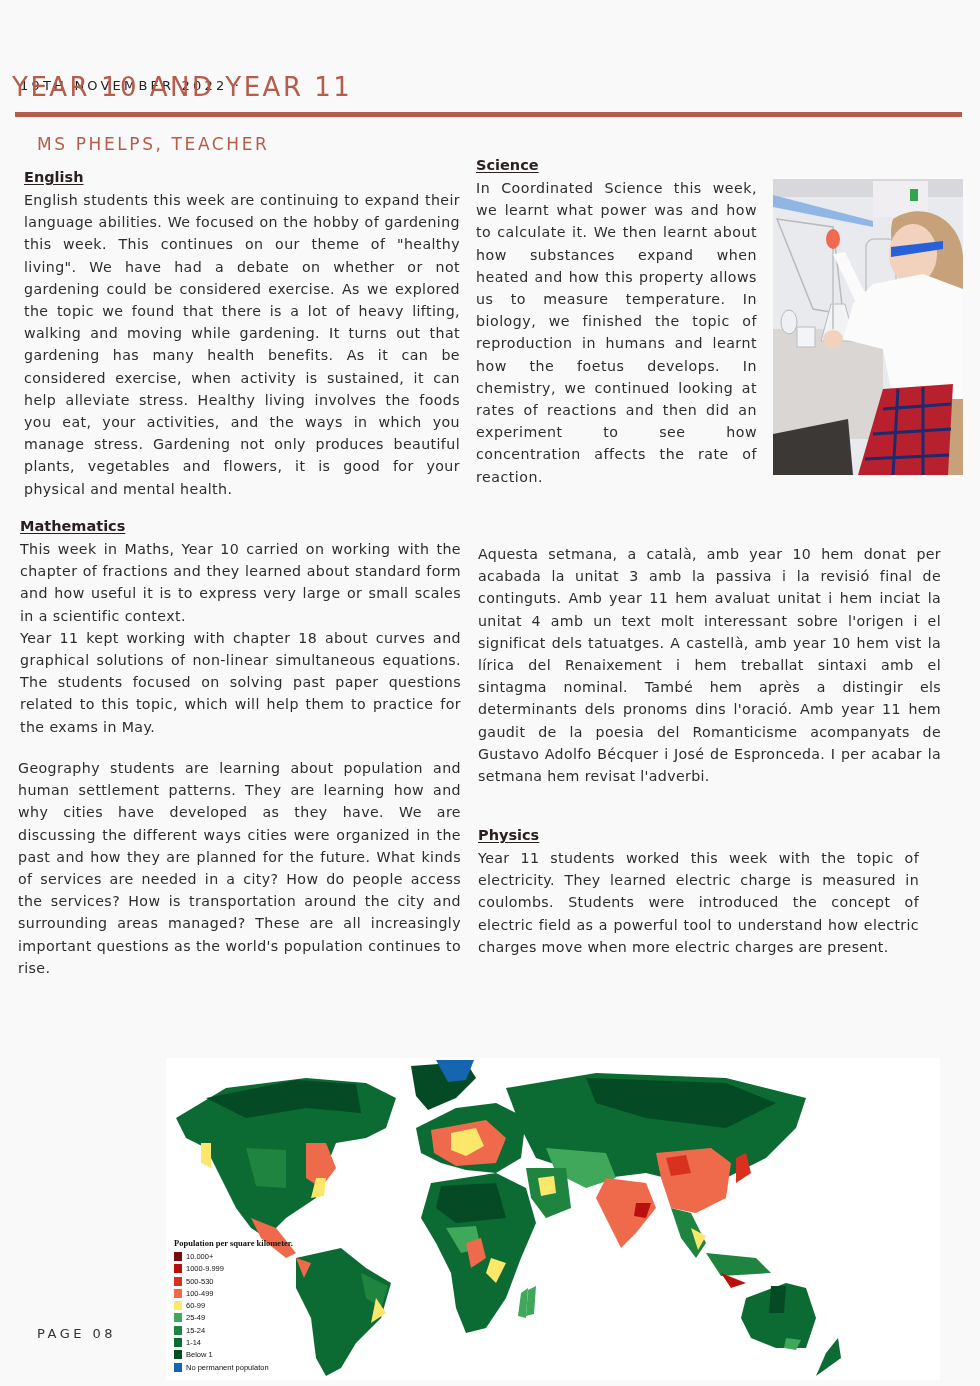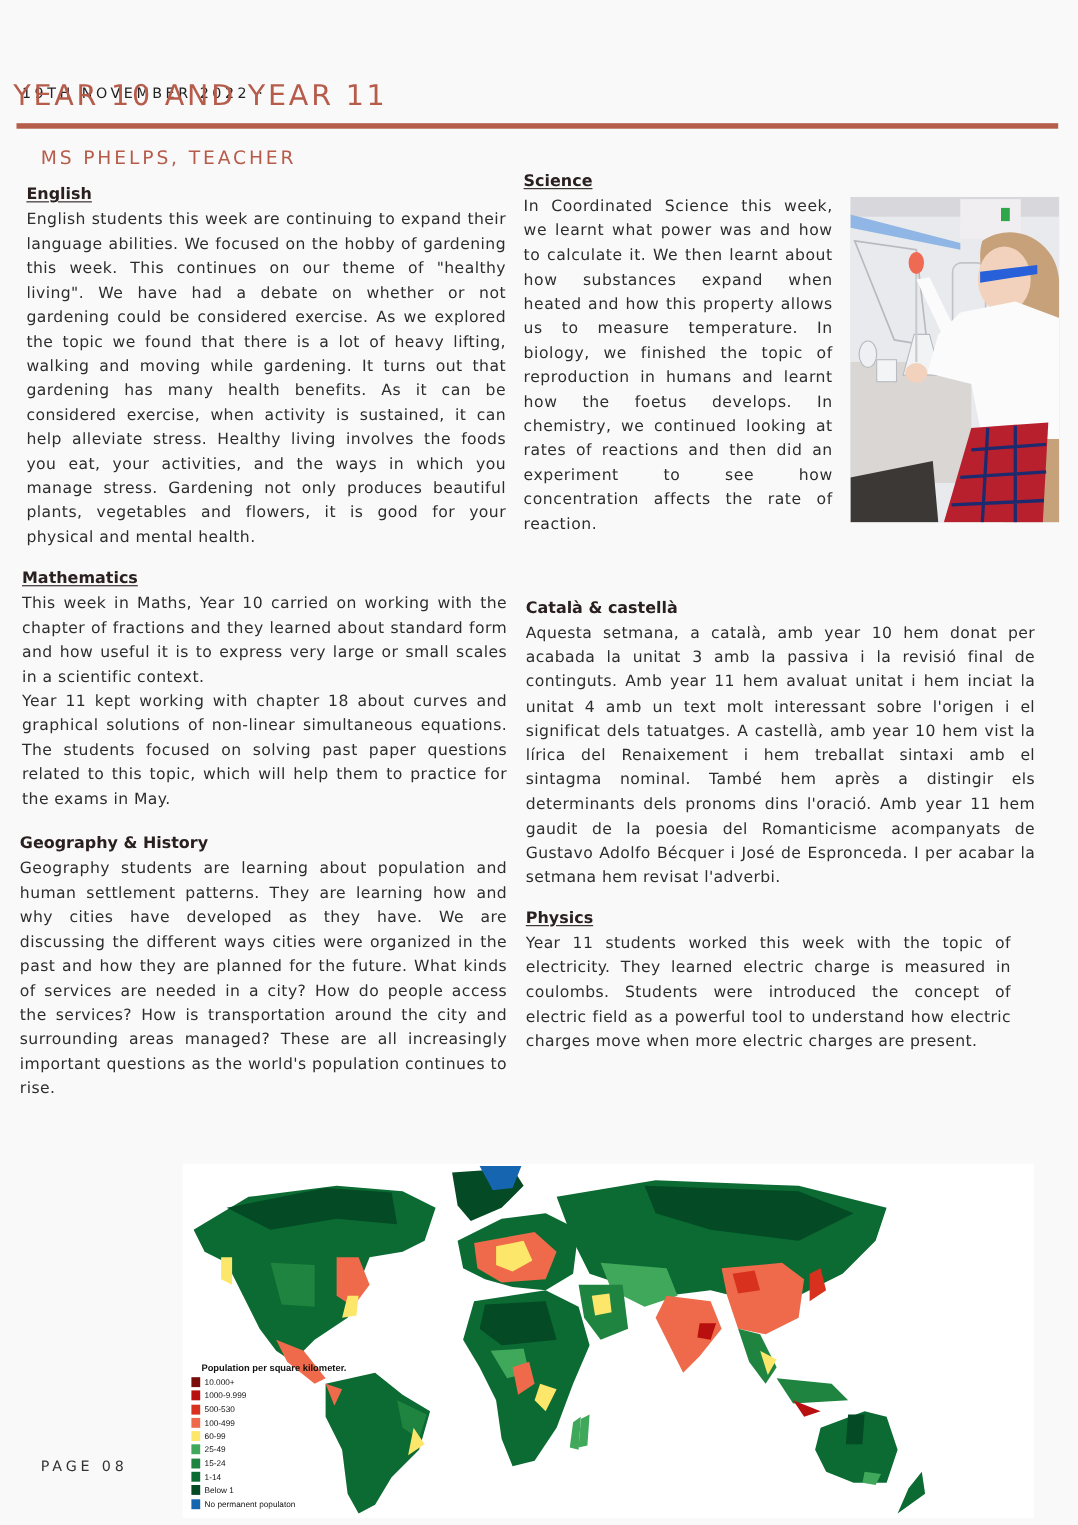--- a/index.html
+++ b/index.html
@@ -24,21 +24,21 @@
     #physics { left: 478px; top: 825px; width: 441px; }
     #science .body { letter-spacing: 0.5px; }
     #english .body, #geo .body, #maths .body { letter-spacing: 0.4px; }
 
     .photo { position: absolute; left: 773px; top: 179px; width: 190px; height: 296px; overflow: hidden; background: #e8e8ea; }
     .photo svg { width: 100%; height: 100%; display: block; }
 
     .map { position: absolute; left: 166px; top: 1058px; width: 774px; height: 322px; background: #ffffff; overflow: hidden; }
     .map svg.world { position: absolute; left: 0; top: 0; width: 774px; height: 322px; }
     .legend { position: absolute; left: 8px; top: 180px; width: 150px; }
-    .legend-title { font-family: Liberation Sans, sans-serif; font-size: 8.5px; font-weight: bold; color: #111; margin-bottom: 4px; white-space: nowrap; text-align: center; }
+    .legend-title { font-family: Liberation Serif, serif; font-size: 8.5px; font-weight: bold; color: #111; margin-bottom: 4px; white-space: nowrap; }
     .legend-row { display: flex; align-items: flex-start; height: 12.3px; }
     .swatch { width: 8px; height: 9px; margin-right: 4px; flex: none; }
     .legend-label { font-family: "Liberation Sans", sans-serif; font-size: 7.5px; color: #111; white-space: nowrap; }
 
     .page-num { position: absolute; left: 37px; top: 1326px; font-size: 13px; letter-spacing: 3.5px; color: #333; }
   </style>
 </head>
 <body>
 
 <div class="date">19TH NOVEMBER 2022 ·</div>
@@ -51,21 +51,20 @@
   <p class="body">English students this week are continuing to expand their language abilities. We focused on the hobby of gardening this week. This continues on our theme of "healthy living". We have had a debate on whether or not gardening could be considered exercise. As we explored the topic we found that there is a lot of heavy lifting, walking and moving while gardening. It turns out that gardening has many health benefits. As it can be considered exercise, when activity is sustained, it can help alleviate stress. Healthy living involves the foods you eat, your activities, and the ways in which you manage stress. Gardening not only produces beautiful plants, vegetables and flowers, it is good for your physical and mental health.</p>
 </div>
 
 <div id="maths" class="section">
   <div class="heading u">Mathematics</div>
   <p class="body">This week in Maths, Year 10 carried on working with the chapter of fractions and they learned about standard form and how useful it is to express very large or small scales in a scientific context.</p>
   <p class="body">Year 11 kept working with chapter 18 about curves and graphical solutions of non-linear simultaneous equations. The students focused on solving past paper questions related to this topic, which will help them to practice for the exams in May.</p>
 </div>
 
 <div id="geo" class="section">
-  <div class="heading">Geography &amp; History</div>
   <p class="body">Geography students are learning about population and human settlement patterns. They are learning how and why cities have developed as they have. We are discussing the different ways cities were organized in the past and how they are planned for the future. What kinds of services are needed in a city? How do people access the services? How is transportation around the city and surrounding areas managed? These are all increasingly important questions as the world's population continues to rise.</p>
 </div>
 
 <div id="science" class="section">
   <div class="heading u">Science</div>
   <p class="body">In Coordinated Science this week, we learnt what power was and how to calculate it. We then learnt about how substances expand when heated and how this property allows us to measure temperature. In biology, we finished the topic of reproduction in humans and learnt how the foetus develops. In chemistry, we continued looking at rates of reactions and then did an experiment to see how concentration affects the rate of reaction.</p>
 </div>
 
 <div class="photo" aria-label="student-using-pipette-in-lab-fume-hood">
   <svg viewBox="0 0 190 296" preserveAspectRatio="none">
@@ -88,21 +87,20 @@
     <path d="M118 68 L170 62 L170 70 L118 78 Z" fill="#2760d8"></path>
     <path d="M80 125 L100 105 L150 95 L190 110 L190 220 L120 220 L110 170 L70 160 Z" fill="#fbfbfc"></path>
     <path d="M60 75 L72 73 L95 120 L85 128 Z" fill="#fbfbfc"></path>
     <path d="M110 210 L180 205 L175 296 L85 296 Z" fill="#b8202e"></path>
     <path d="M110 230 L178 225 M100 255 L178 250 M92 280 L176 276 M125 210 L120 296 M150 208 L150 296" stroke="#1d2a6e" stroke-width="3" fill="none"></path>
     <ellipse cx="60" cy="160" rx="10" ry="9" fill="#f2d2bc"></ellipse>
   </svg>
 </div>
 
 <div id="catala" class="section">
-  <div class="heading">Català &amp; castellà</div>
   <p class="body">Aquesta setmana, a català, amb year 10 hem donat per acabada la unitat 3 amb la passiva i la revisió final de continguts. Amb year 11 hem avaluat unitat i hem inciat la unitat 4 amb un text molt interessant sobre l'origen i el significat dels tatuatges. A castellà, amb year 10  hem vist la lírica del Renaixement i hem treballat sintaxi amb el sintagma nominal. També hem après a distingir els determinants dels pronoms dins l'oració. Amb year 11 hem gaudit de la poesia del Romanticisme acompanyats de Gustavo Adolfo Bécquer i José de Espronceda. I per acabar la setmana hem revisat l'adverbi.</p>
 </div>
 
 <div id="physics" class="section">
   <div class="heading u">Physics</div>
   <p class="body">Year 11 students worked this week with the topic of electricity. They learned electric charge is measured in coulombs. Students were introduced the concept of electric field as a powerful tool to understand how electric charges move when more electric charges are present.</p>
 </div>
 
 <div class="map">
   <svg class="world" viewBox="0 0 774 322" preserveAspectRatio="none">

